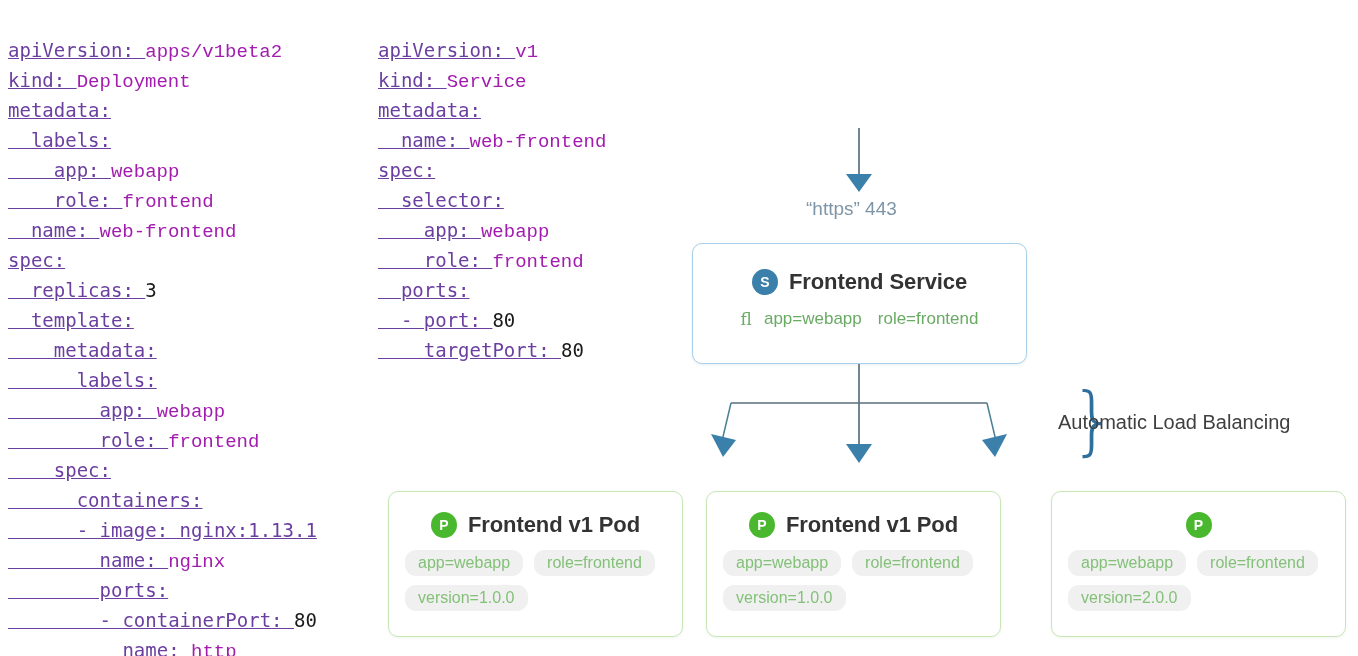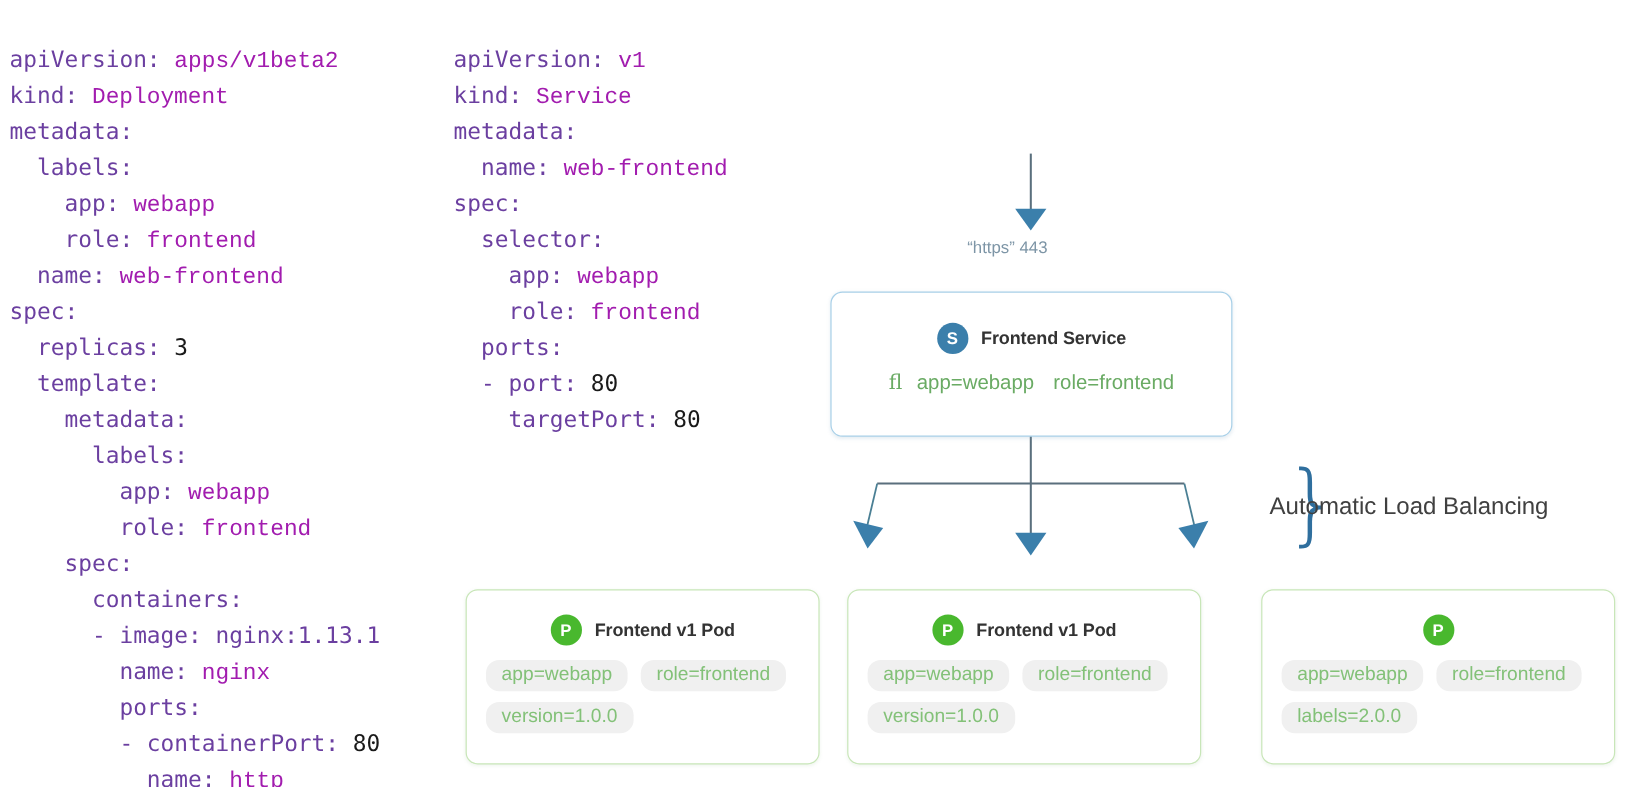--- a/index.html
+++ b/index.html
@@ -21,21 +21,21 @@
     font-family: "DejaVu Sans Mono", "Liberation Mono", monospace;
     font-size: 19px;
     line-height: 30px;
     white-space: pre;
     letter-spacing: 0px;
   }
   #yaml-deployment { left: 8px;  top: 16px; }
   #yaml-service    { left: 378px; top: 16px; }
 
   .yaml-line { display: block; height: 30px; }
-  .k  { color: #6b3fa0; }            
+  .k  { color: #6b3fa0; text-decoration: underline; }            
   .v  { color: #a21caf; font-family: Liberation Mono, monospace; }            
   .n  { color: #1a1a1a; }            
 
   
   #diagram {
     position: absolute;
     left: 0; top: 0;
     width: 1358px; height: 656px;
     pointer-events: none;
   }
@@ -73,21 +73,21 @@
     font-size: 14px;
     font-weight: bold;
     font-family: "Liberation Sans", sans-serif;
     flex: 0 0 auto;
   }
   .badge-service { background: #3b7fab; }
   .badge-pod     { background: #49b82e; }
 
   .node-title {
     font-family: "Liberation Sans", sans-serif;
-    font-size: 15px;
+    font-size: 22px;
     font-weight: bold;
     color: #333333;
     letter-spacing: -0.1px;
   }
 
   
   .selector-row {
     display: flex;
     align-items: center;
     justify-content: center;
@@ -125,21 +125,21 @@
 
   
   .annot {
     position: absolute;
     font-family: "Liberation Sans", sans-serif;
     color: #7d95a6;
     white-space: nowrap;
   }
   #https-label {
     left: 806px; top: 198px;
-    font-size: 14px;
+    font-size: 19px;
   }
   #lb-label {
     left: 1058px; top: 411px;
     font-size: 20px;
     color: #404040;
   }
   #lb-brace {
     position: absolute;
     left: 1070px; top: 383px;
     font-family: "DejaVu Sans", sans-serif;
@@ -223,15 +223,15 @@
   </div>
 </div>
 
 <div class="node-box pod-box" style="left:1051px; top:491px; width:295px; height:146px;">
   <div class="node-header" style="margin-top:20px;">
     <div class="badge badge-pod">P</div>
   </div>
   <div class="chip-wrap">
     <span class="chip">app=webapp</span>
     <span class="chip">role=frontend</span>
-    <span class="chip">labels=2.0.0</span>
+    <span class="chip">version=2.0.0</span>
   </div>
 </div>
 
 </body></html>

